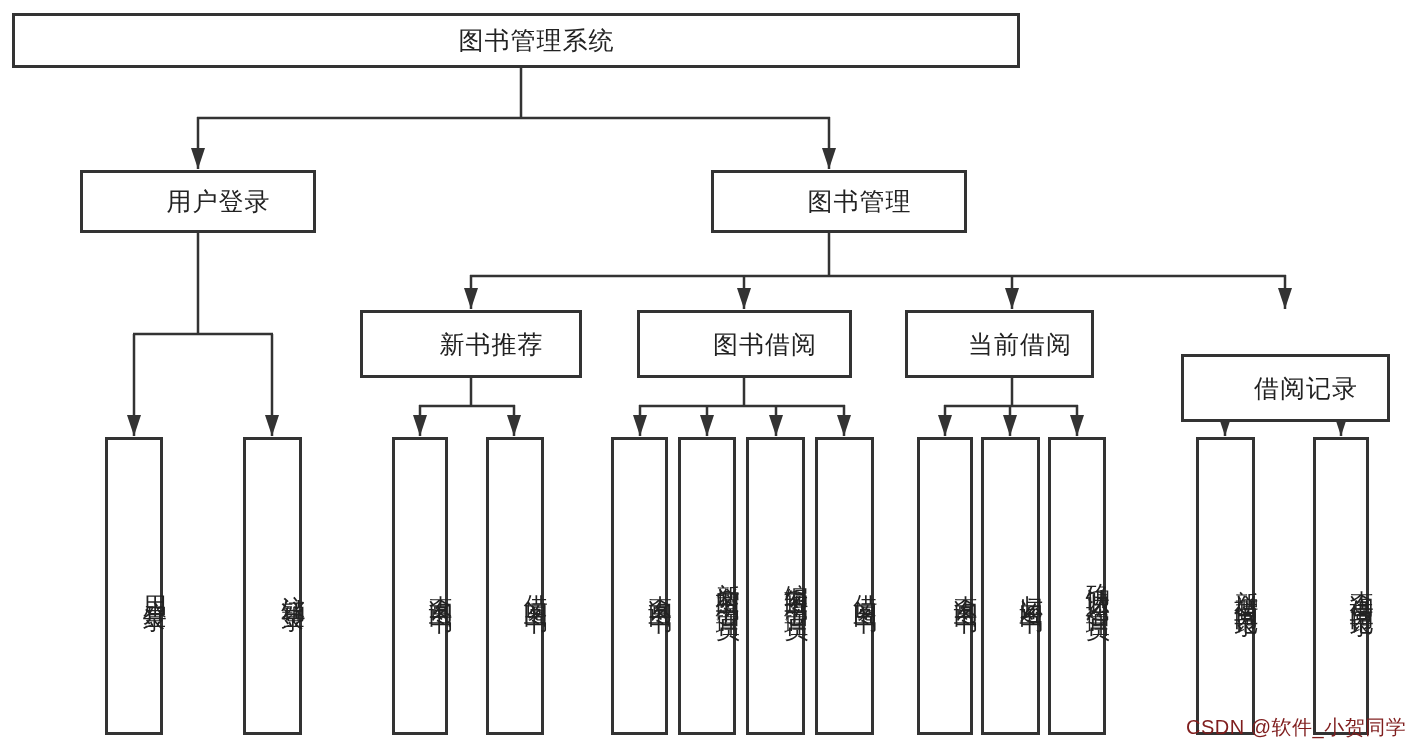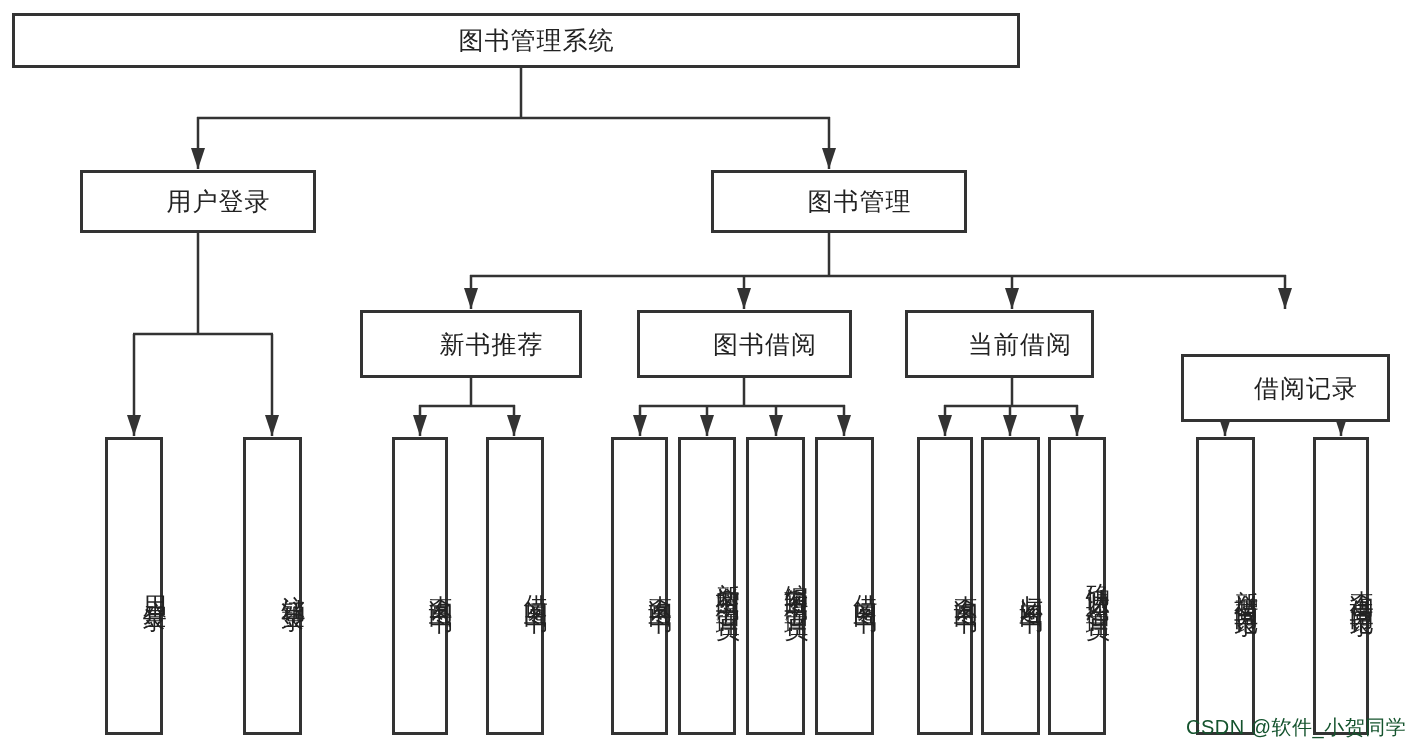--- a/index.html
+++ b/index.html
@@ -16,21 +16,21 @@
     display:flex; align-items:center; justify-content:center;padding-left:41px;
   }
   .hbox { font-size:25px; letter-spacing:1px; }
   .vbox {
     top:437px; height:298px;
     writing-mode:vertical-rl; text-orientation:mixed;
     font-size:24px; letter-spacing:5px; line-height:1.1;
   }
   .watermark {
     position:absolute; left:1186px; top:714px;
-    font-size:20px; color:#14532d; letter-spacing:0.5px;
+    font-size:20px; color:#7f1d1d; letter-spacing:0.5px;
     white-space:nowrap; z-index:5;
   }
 </style>
 </head>
 <body>
 
 <div class="canvas">
 
   <svg class="connectors" width="1405" height="747" viewBox="0 0 1405 747">
     <defs>

